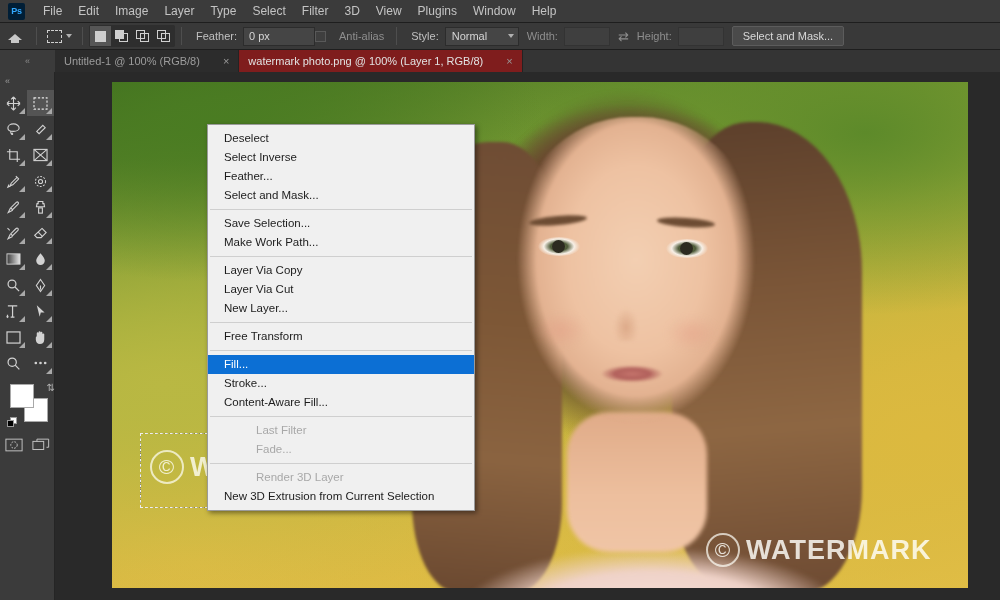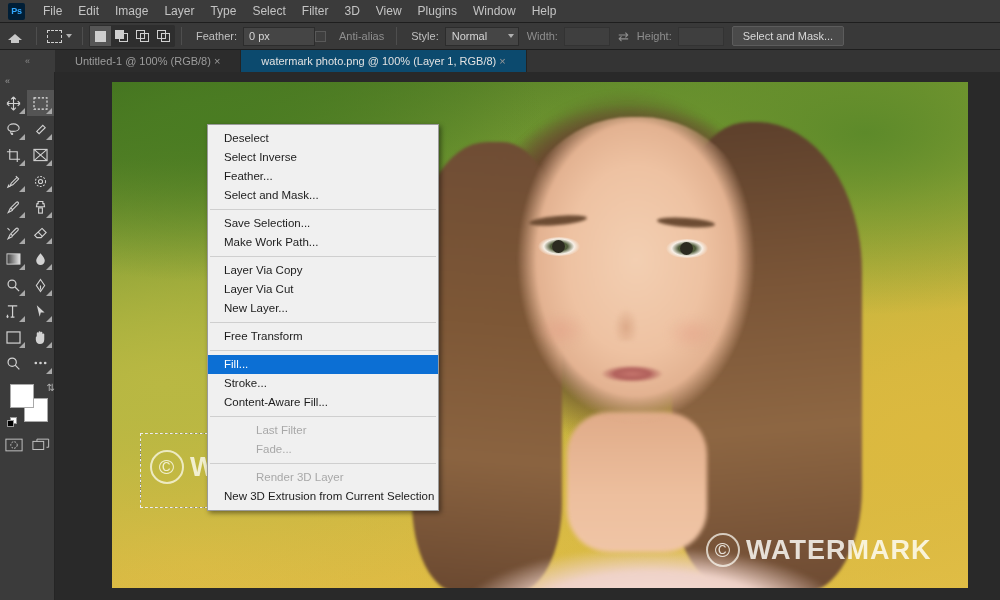--- a/index.html
+++ b/index.html
@@ -96,25 +96,25 @@
   .tabbar {
     position:absolute; left:0; top:50px; width:1000px; height:22px;
     background:#343434; display:flex; align-items:flex-end;
   }
   .tb-collapse {
     width:55px; height:22px; color:#8a8a8a; font-size:9px;
     display:flex; align-items:center; justify-content:center;
     background:#3b3b3b;
   }
   .tab {
-    height:22px; display:flex; align-items:center; gap:3px;
-    padding:0 20px; font-size:11px; background:#2c2c2c; color:#9c9c9c;
+    height:22px; display:flex; align-items:center; gap:23px;
+    padding:0 9px; font-size:11px; background:#2c2c2c; color:#9c9c9c;
     border-right:1px solid #232323;
   }
-  .tab.active { background:#0c4a6e; color:#e2e2e2;text-align:right; }
+  .tab.active { background:#7f1d1d; color:#e2e2e2;text-align:right; }
   .tab .x { font-size:11px; color:#9a9a9a; }
 
   
   .toolbar {
     position:absolute; left:0; top:72px; width:55px; height:528px;
     background:#3b3b3b; border-right:1px solid #252525;
     padding-top:4px;
   }
   .tb-arrows { text-align:left; color:#9a9a9a; font-size:9px; padding:0 0 4px 5px; }
   .tgrid { display:flex; flex-wrap:wrap; }
@@ -246,21 +246,21 @@
   .selection::after {
     content:''; position:absolute; inset:-1px; border:1px dashed #fff;
     mix-blend-mode:difference; pointer-events:none;
   }
 
   
   .arrow-svg { position:absolute; left:145px; top:310px; pointer-events:none; }
 
   
   .ctxmenu {
-    position:absolute; left:207px; top:124px; width:232px;
+    position:absolute; left:207px; top:124px; width:268px;
     background:#f0f0f0; border:1px solid #9a9a9a;
     box-shadow:2px 2px 5px rgba(0,0,0,0.45);
     padding:4px 0; font-size:11.5px; color:#1c1c1c;
   }
   .ctxmenu .item {
     padding:2px 8px 2px 16px; line-height:15px; white-space:nowrap;
   }
   .ctxmenu .item.hl { background:#0c6fd4; color:#ffffff; }
   .ctxmenu .item.dis { color:#a8a8a8;padding-left:48px; }
   .ctxmenu .sep { height:1px; background:#cfcfcf; margin:4px 2px; }

